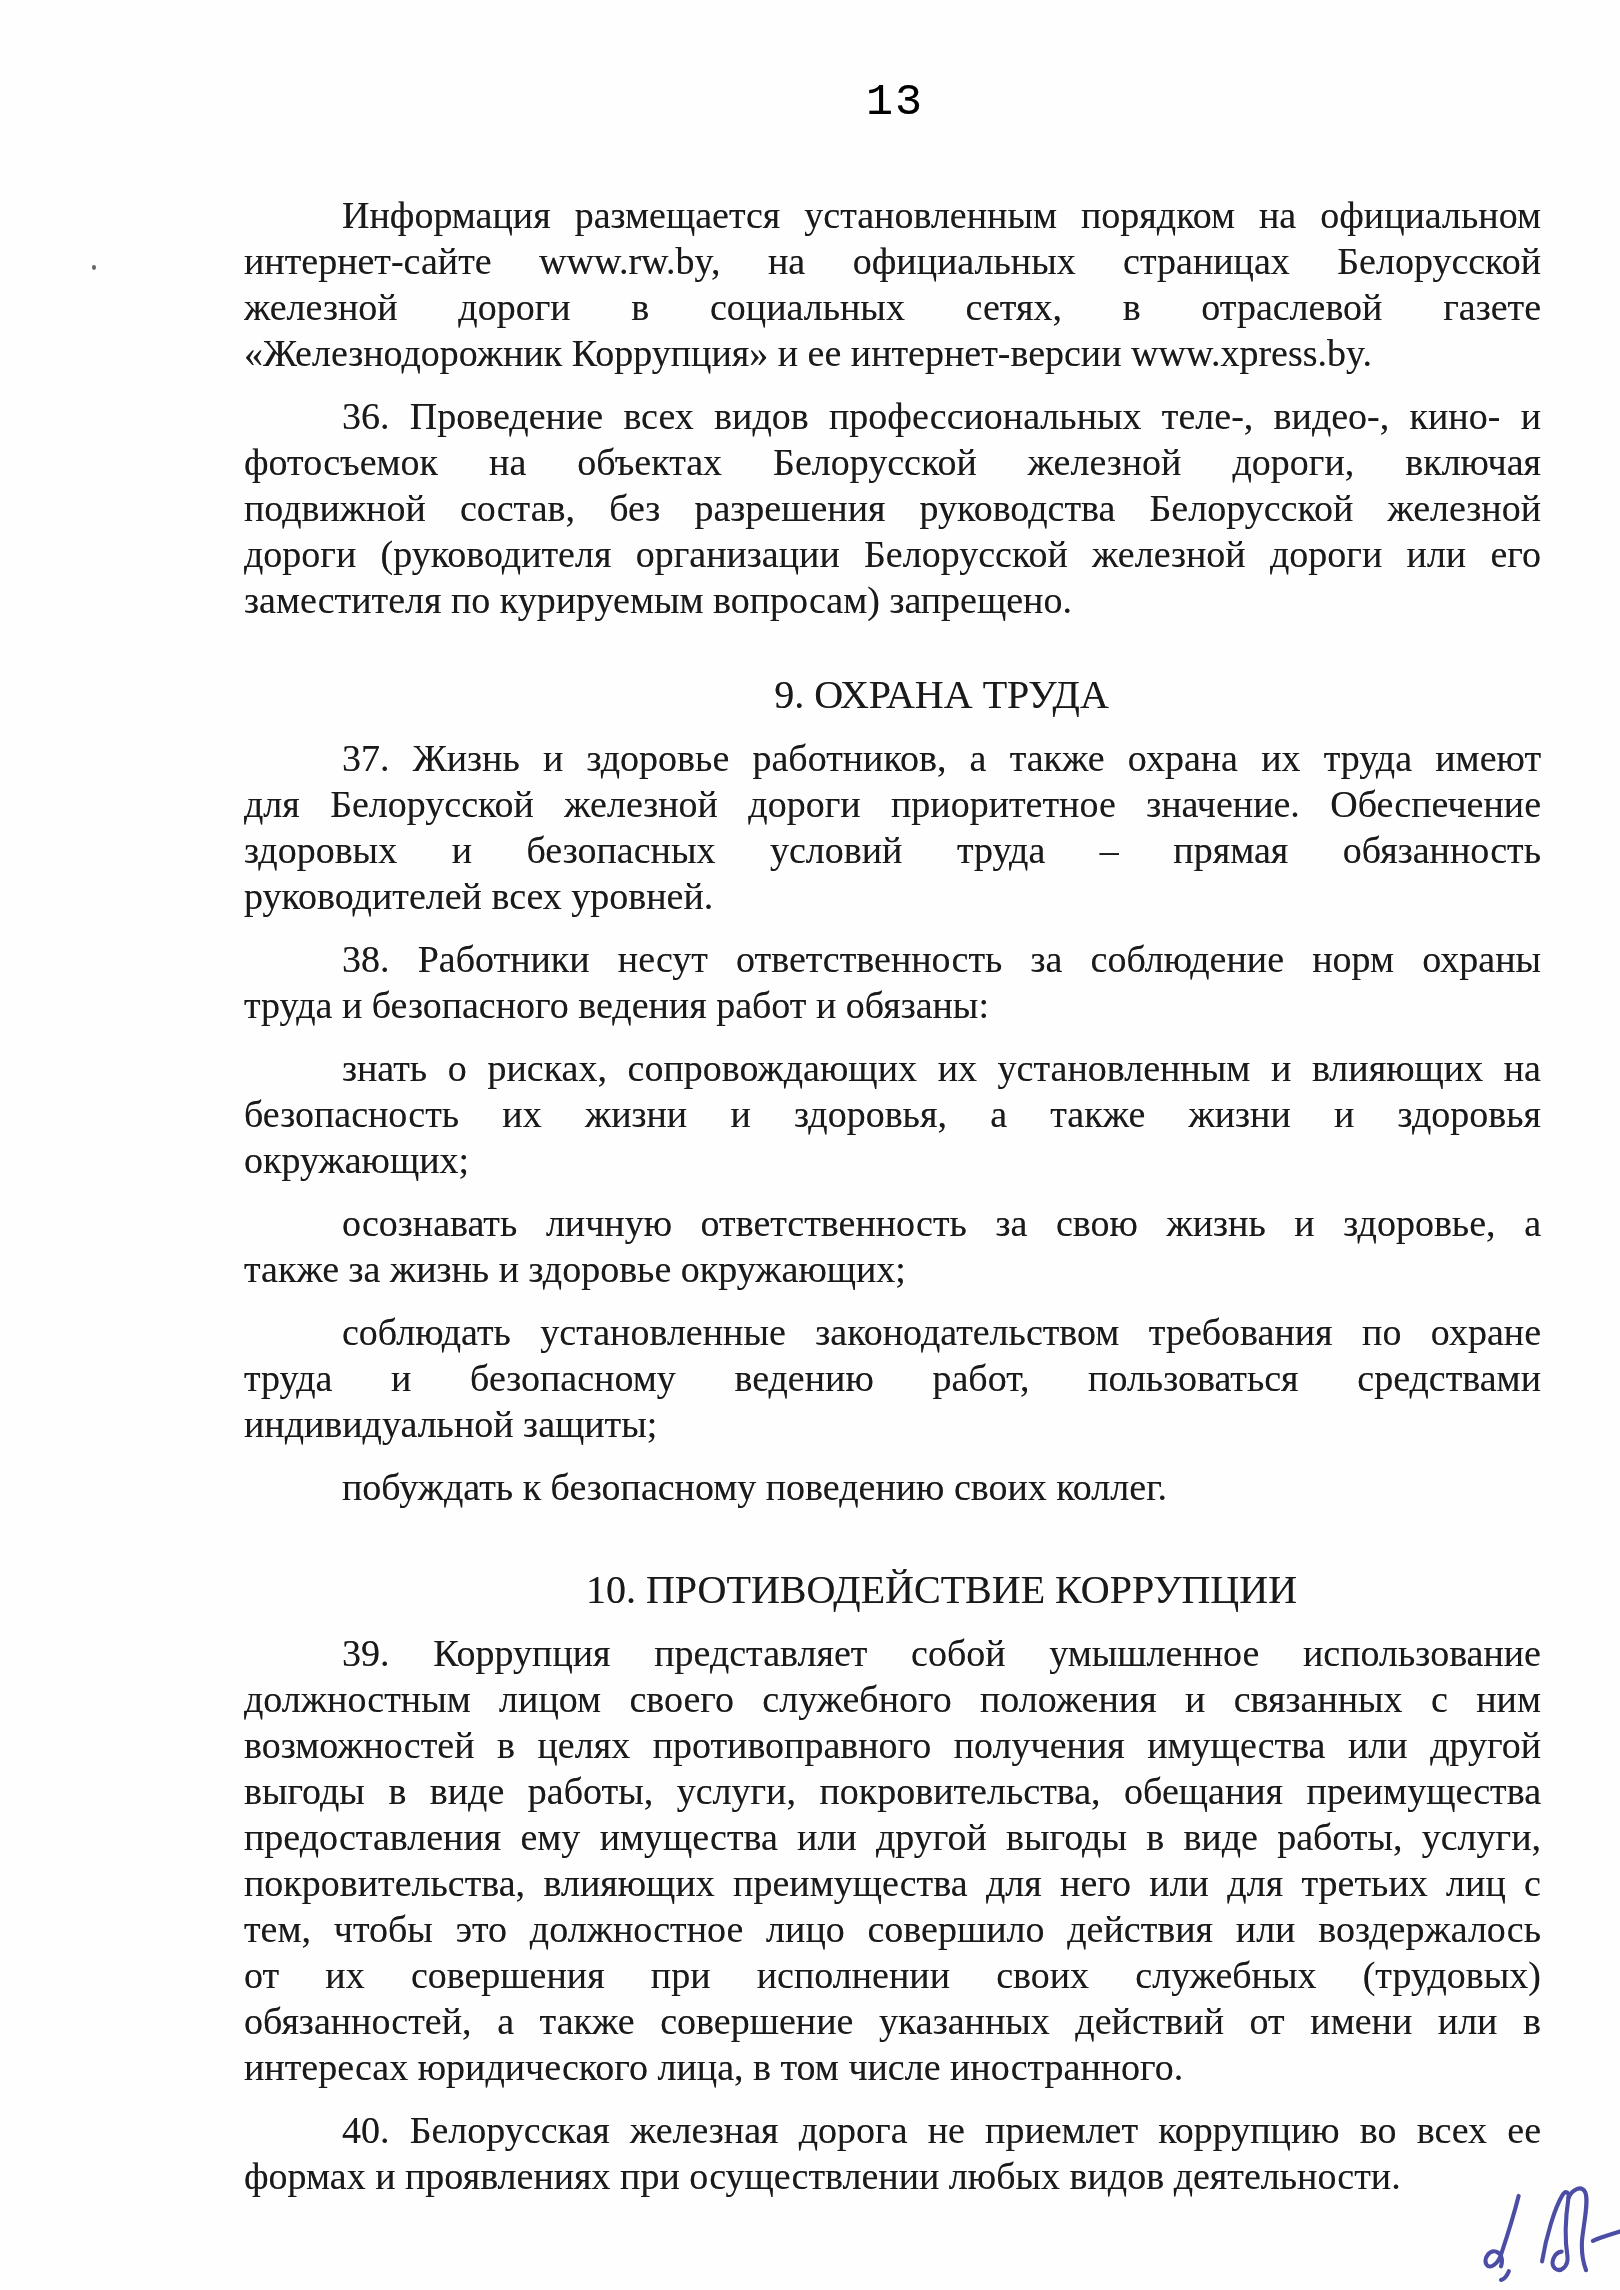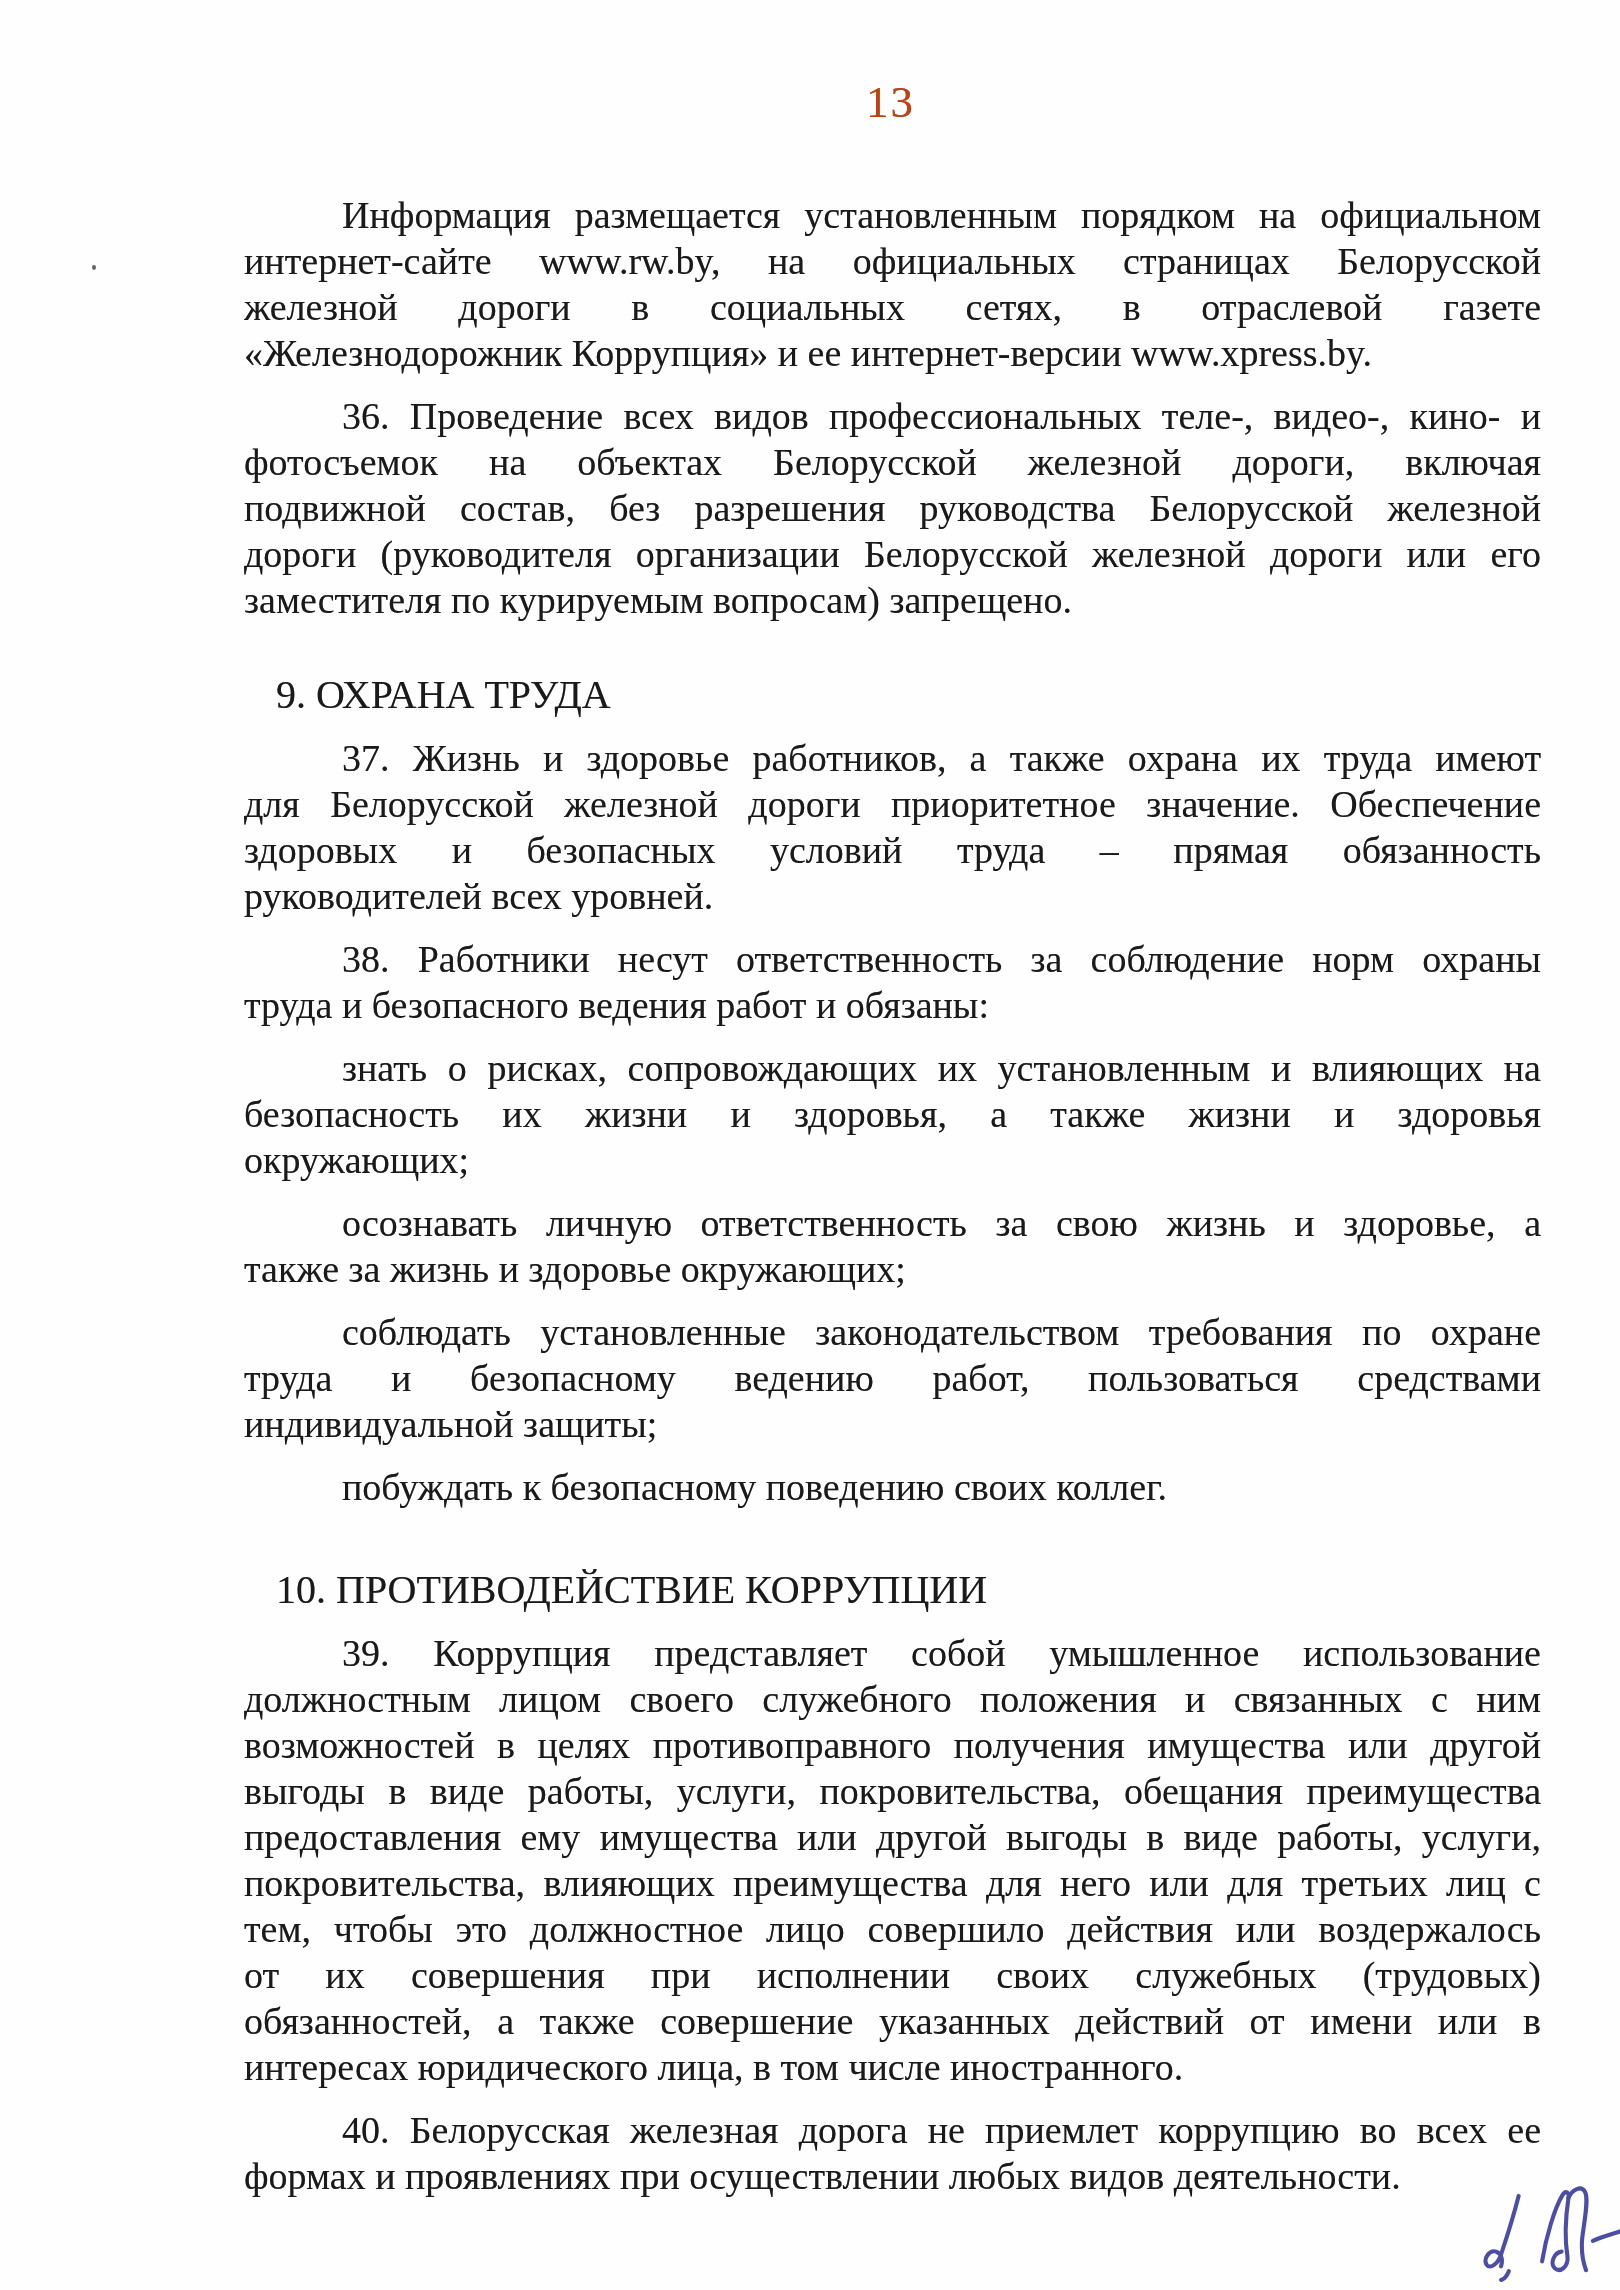--- a/index.html
+++ b/index.html
@@ -16,22 +16,23 @@
     font-family: "Liberation Serif", "DejaVu Serif", serif;
     color: #1a1a1a;
   }
   .page-number {
     position: absolute;
     top: 80px;
     left: 866px;
     font-size: 45px;
     line-height: 1;
     letter-spacing: 2px;
-    color: #c2410c;
+    color: #000000;
     text-shadow: 0 0 0.6px rgba(25,25,25,0.55);
+    font-family: Liberation Mono, monospace;
   }
   .content {
     position: absolute;
     left: 227px;
     top: 175px;
     width: 1331px;
     font-size: 38px;
     line-height: 46px;
     text-shadow: 0 0 0.6px rgba(25,25,25,0.5);
   }
@@ -42,20 +43,21 @@
     white-space: normal;
     overflow: hidden;
     height: 46px;
   }
   .line.first { text-indent: 98px; }
   .line.last {
     text-align: left;
     text-align-last: left;
   }
   .heading {
+    text-align: center;
     position: relative;
     left: 49px;
     font-size: 40px;
     line-height: 46px;
     white-space: nowrap;
   }
   [data-name="section-9-heading"]  { margin: 49px 0 9.8px 0; }
   [data-name="section-10-heading"] { margin: 57px 0 9.8px 0; }
   .speck {
     position: absolute;

